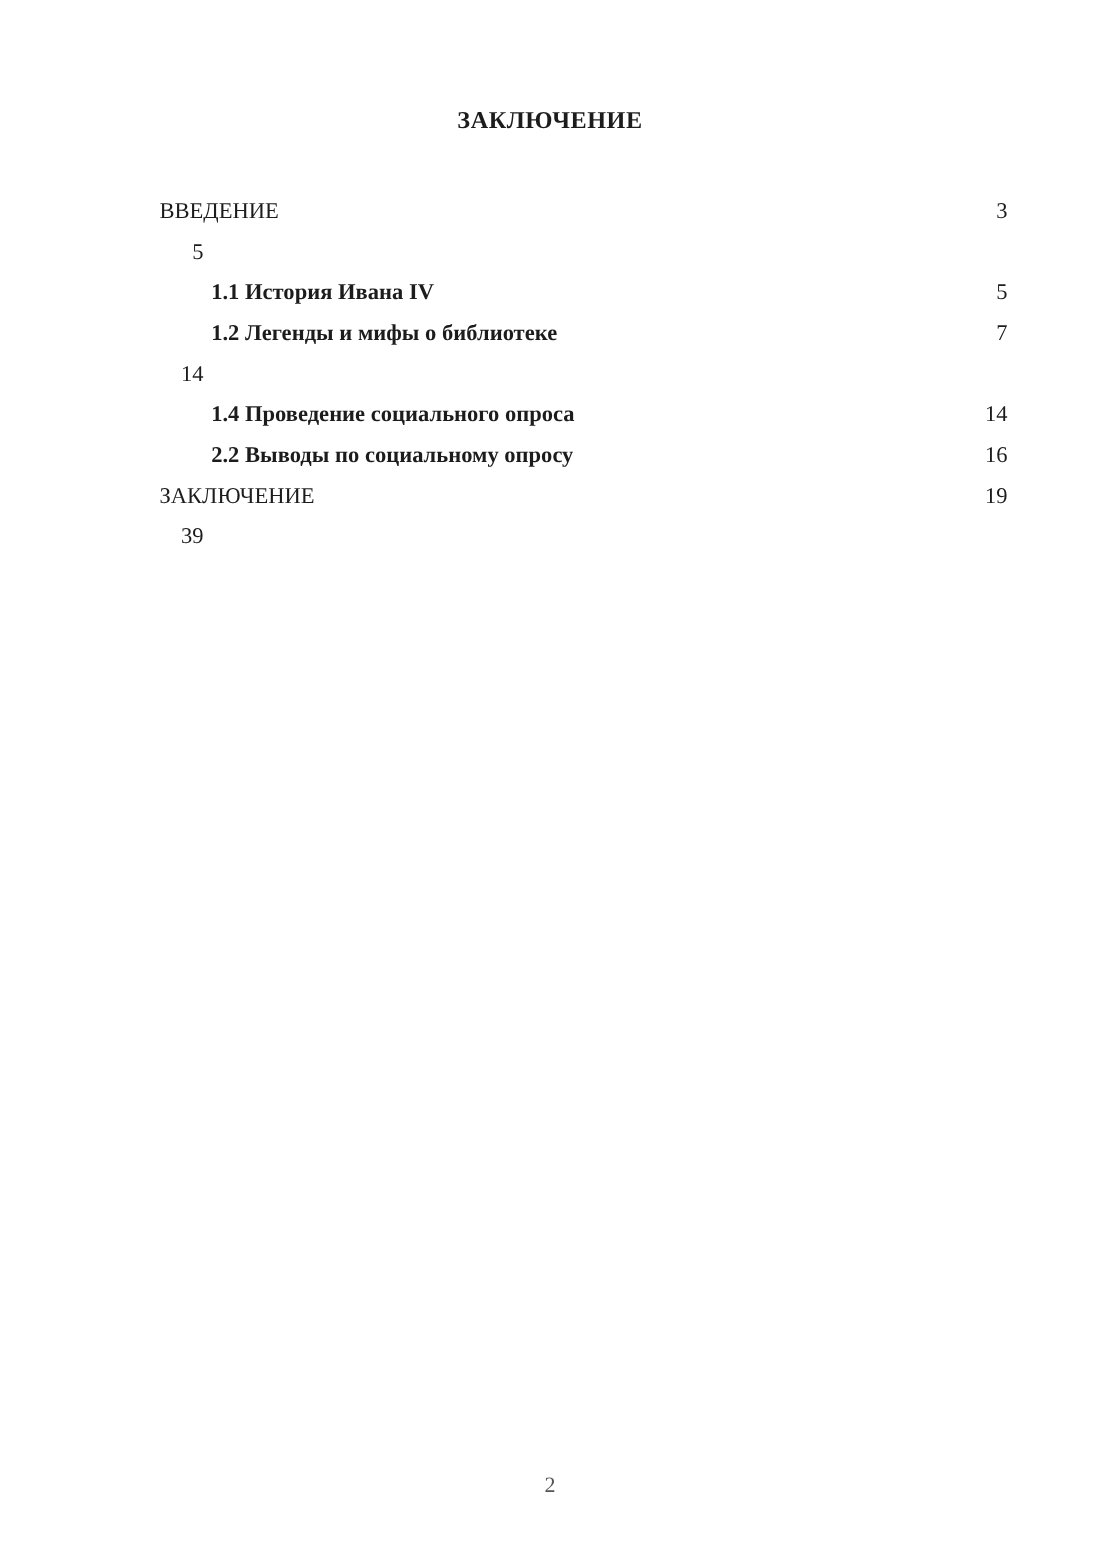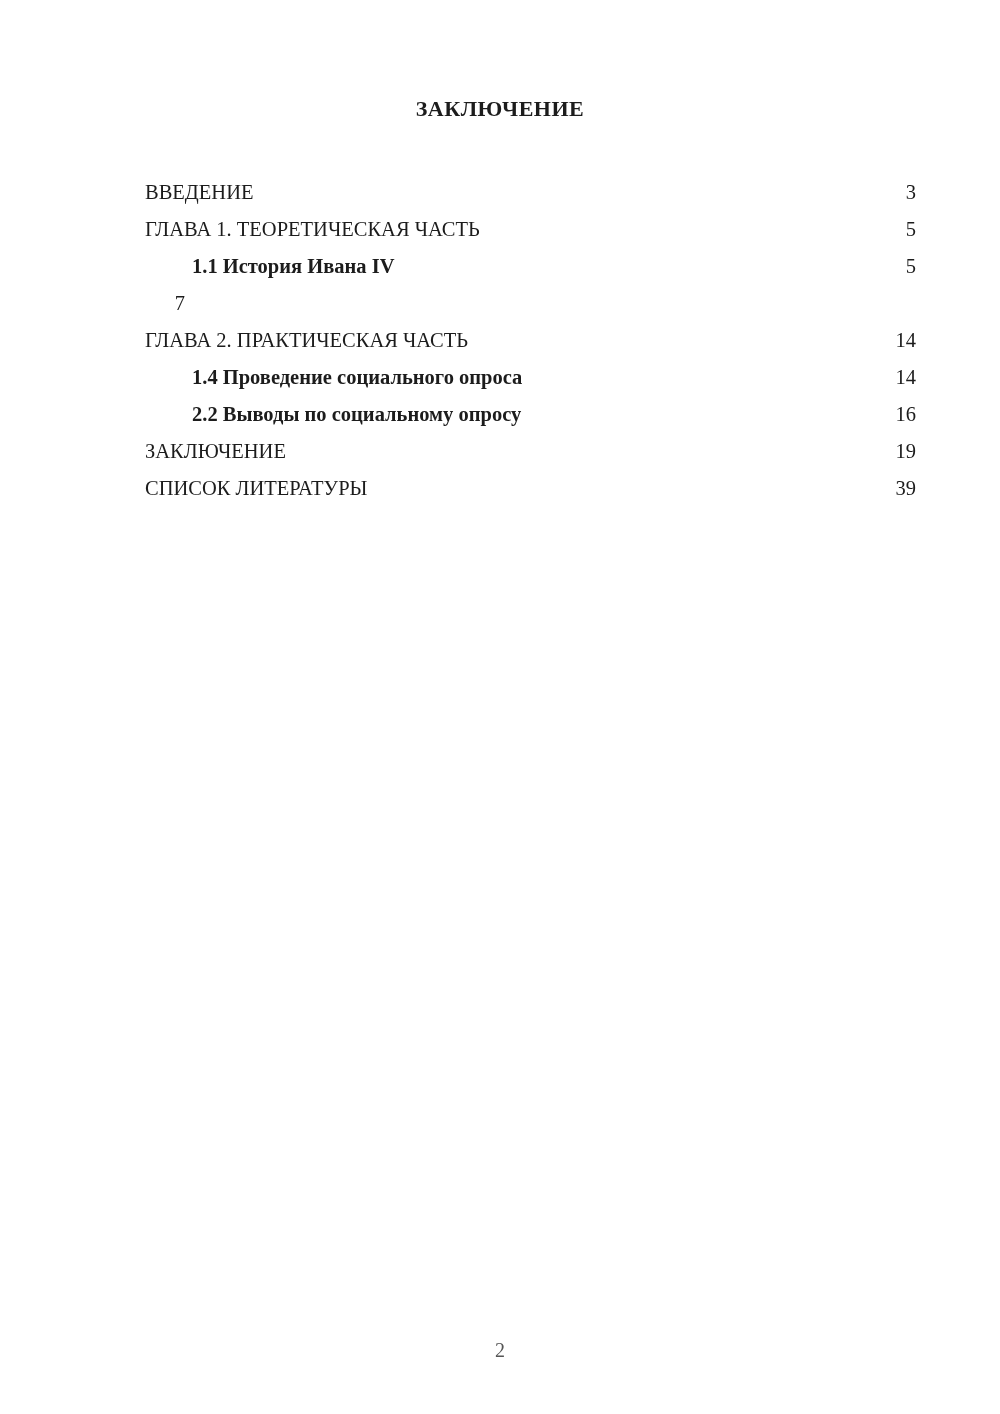--- a/index.html
+++ b/index.html
@@ -73,57 +73,55 @@
   <h1 class="doc-title">ЗАКЛЮЧЕНИЕ</h1>
 
   <div class="toc">
 
     <div class="toc-row">
       <span class="toc-label">ВВЕДЕНИЕ</span>
       <span class="toc-page">3</span>
     </div>
 
     <div class="toc-row">
-      <span class="toc-label">ГЛАВА 1. ТЕОРЕТИЧЕСКАЯ ЧАСТЬ</span>
       <span class="toc-page">5</span>
     </div>
 
     <div class="toc-row indent">
       <span class="toc-label">1.1 История Ивана IV</span>
       <span class="toc-page">5</span>
     </div>
 
     <div class="toc-row indent">
+      <span class="toc-label">1.2 Легенды и мифы о библиотеке</span>
       <span class="toc-page">7</span>
     </div>
 
 
 
     <div class="toc-row">
-      <span class="toc-label">ГЛАВА 2. ПРАКТИЧЕСКАЯ ЧАСТЬ</span>
       <span class="toc-page">14</span>
     </div>
 
     <div class="toc-row indent">
       <span class="toc-label">1.4 Проведение социального опроса</span>
       <span class="toc-page">14</span>
     </div>
 
     <div class="toc-row indent">
       <span class="toc-label">2.2 Выводы по социальному опросу</span>
       <span class="toc-page">16</span>
     </div>
 
     <div class="toc-row">
       <span class="toc-label">ЗАКЛЮЧЕНИЕ</span>
       <span class="toc-page">19</span>
     </div>
 
     <div class="toc-row">
-      <span class="toc-label">СПИСОК ЛИТЕРАТУРЫ</span>
       <span class="toc-page">39</span>
     </div>
 
   </div>
 
   <div class="footer-page-number">2</div>
 
 </div>
 
 </body></html>

